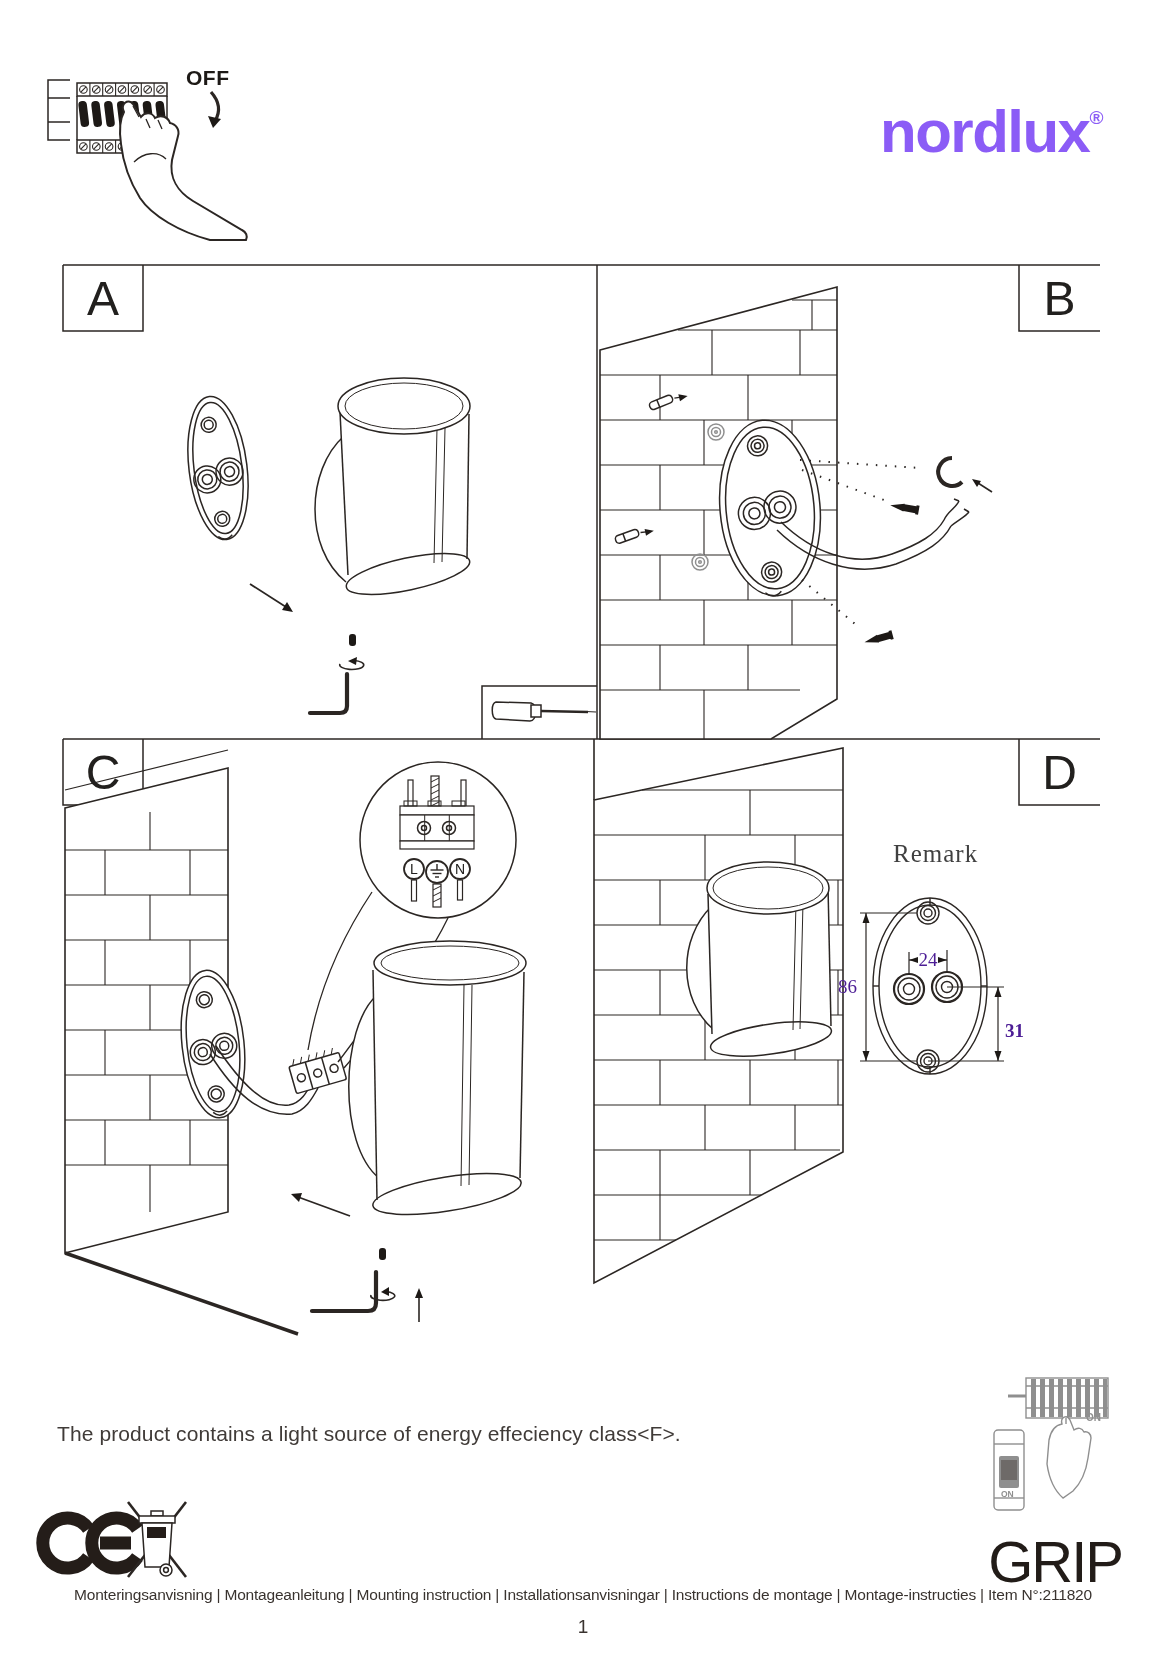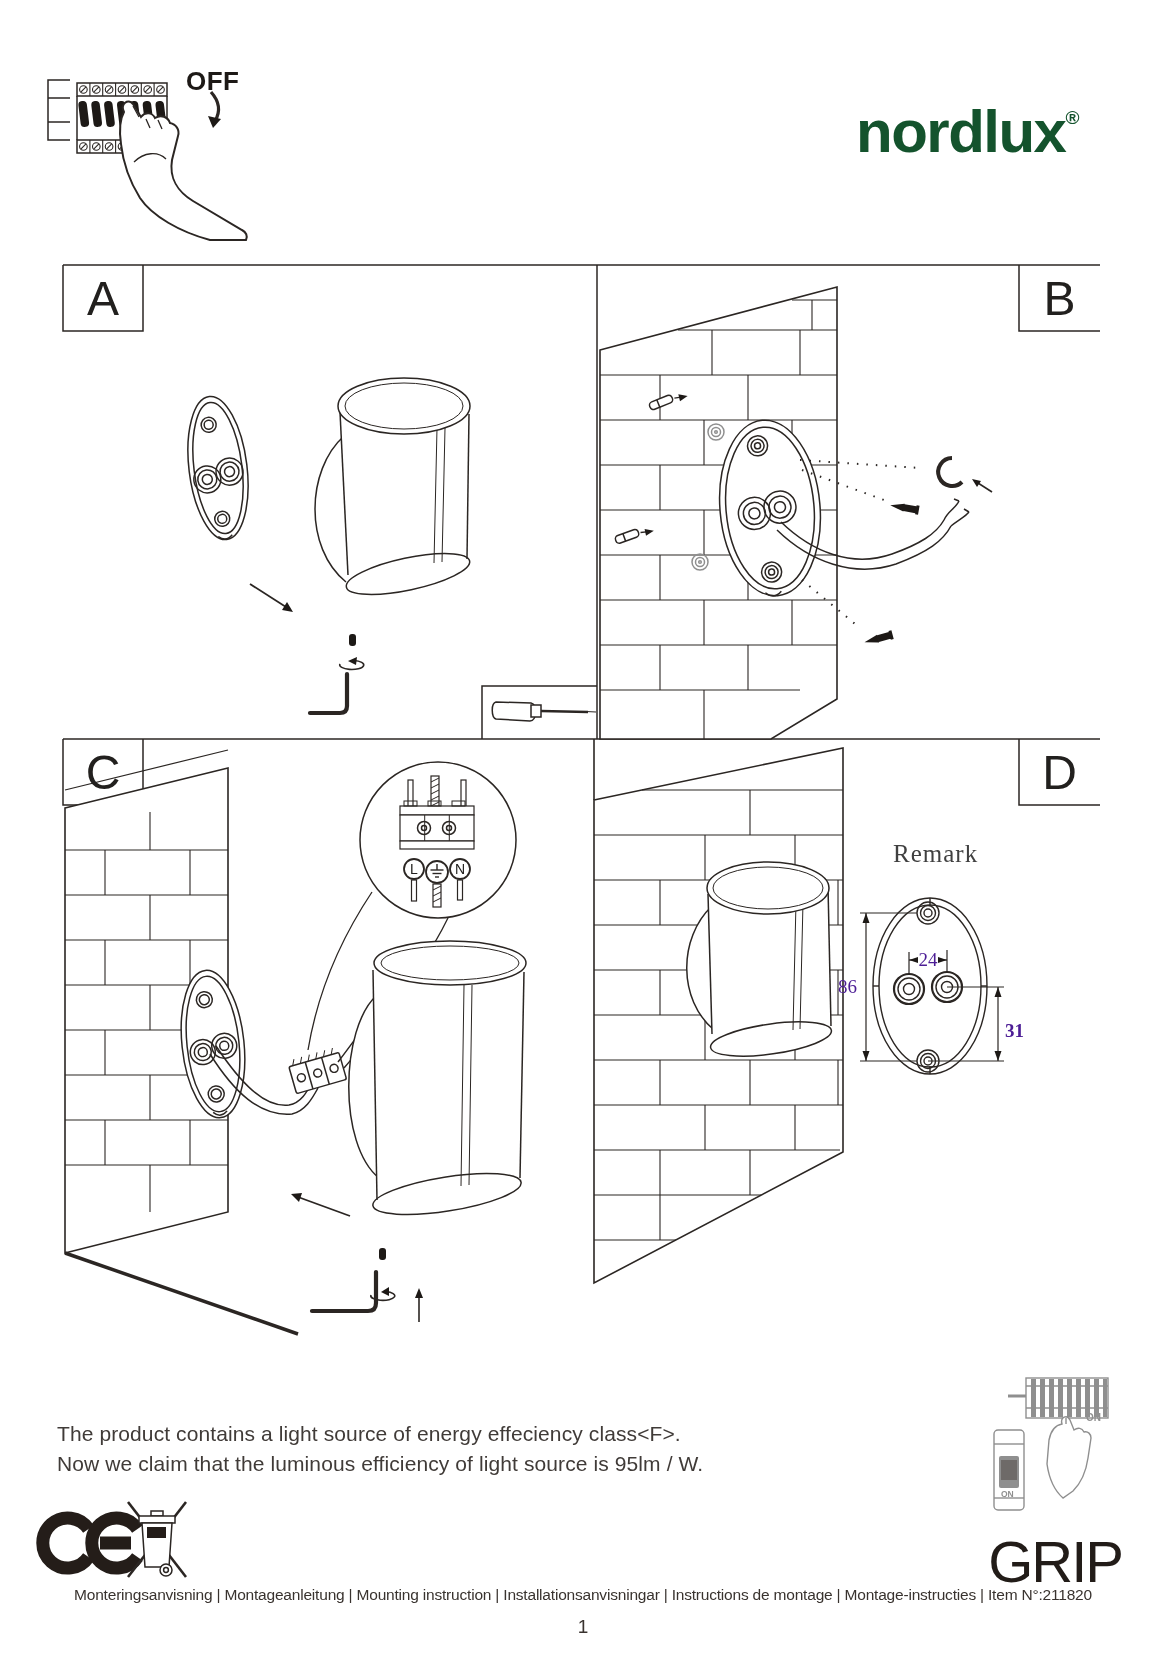--- a/index.html
+++ b/index.html
@@ -4,22 +4,22 @@
 <style>
   html,body{margin:0;padding:0;background:#e8e8e8;}
   .page{position:relative;width:1166px;height:1654px;background:#ffffff;
         font-family:"Liberation Sans",sans-serif;color:#2b2623;overflow:hidden;margin:0 auto;}
   .abs{position:absolute;}
   svg.art{position:absolute;left:0;top:0;}
   .ink{stroke:#2b2623;fill:none;stroke-width:1.5;}
   .panel-letter{display:flex;align-items:center;justify-content:center;
                 font-size:48px;font-weight:400;color:#22201e;letter-spacing:0;}
   .serif{font-family:"Liberation Serif",serif;}
-  .off-label{font-size:26px;font-weight:700;letter-spacing:.5px;color:#1d1916;}
-  .brand{font-size:60px;font-weight:700;letter-spacing:-1.5px;color:#14532d;line-height:64px;}
+  .off-label{font-size:21px;font-weight:700;letter-spacing:.5px;color:#1d1916;}
+  .brand{font-size:60px;font-weight:700;letter-spacing:-1.5px;color:#8b5cf6;line-height:64px;margin-left:24px;}
   .brand sup{font-size:19px;font-weight:700;vertical-align:28px;letter-spacing:0;}
   .term-label{width:22px;height:18px;display:flex;align-items:center;justify-content:center;
               font-size:14px;font-weight:500;color:#22201e;}
   .remark-title{font-size:25px;letter-spacing:1px;color:#404040;}
   .dim{font-size:19px;color:#4c1d95;}
   .energy{font-size:21px;line-height:30px;color:#403b38;letter-spacing:0.1px;}
   .grip{width:192px;text-align:right;font-size:58px;font-weight:400;letter-spacing:-2px;color:#221c18;}
   .on-label{font-size:10px;font-weight:700;color:#8f8f8f;}
   .on-label.sm{font-size:8.5px;}
   .footer-line{left:0;right:0;text-align:center;font-size:15.5px;letter-spacing:-0.2px;color:#39332f;}
@@ -561,21 +561,20 @@
   <div class="abs term-label" style="left:403px;top:860px;">L</div>
   <div class="abs term-label" style="left:449px;top:860px;">N</div>
 
   <div class="abs serif remark-title" style="left:893px;top:840px;">Remark</div>
   <div class="abs serif dim" style="left:838px;top:976px;">86</div>
   <div class="abs serif dim" style="left:918px;top:949px;width:20px;text-align:center;">24</div>
   <div class="abs serif dim" style="left:1005px;top:1020px;font-weight:bold;">31</div>
 
   <div class="abs energy" style="left:57px;top:1419px;">
     <div>The product contains a light source of energy effeciency class&lt;F&gt;.</div>
-    <div>Now we claim that the luminous efficiency of light source is 95lm / W.</div>
   </div>
 
   <div class="abs on-label" style="left:1086px;top:1412px;">ON</div>
   <div class="abs on-label sm" style="left:1001px;top:1489px;">ON</div>
 
   <div class="abs grip" style="left:930px;top:1528px;">GRIP</div>
 
   <div class="abs footer-line" style="top:1586px;">Monteringsanvisning | Montageanleitung | Mounting instruction | Installationsanvisningar | Instructions de montage | Montage-instructies | Item N°:211820</div>
   <div class="abs page-num" style="top:1616px;">1</div>
 

